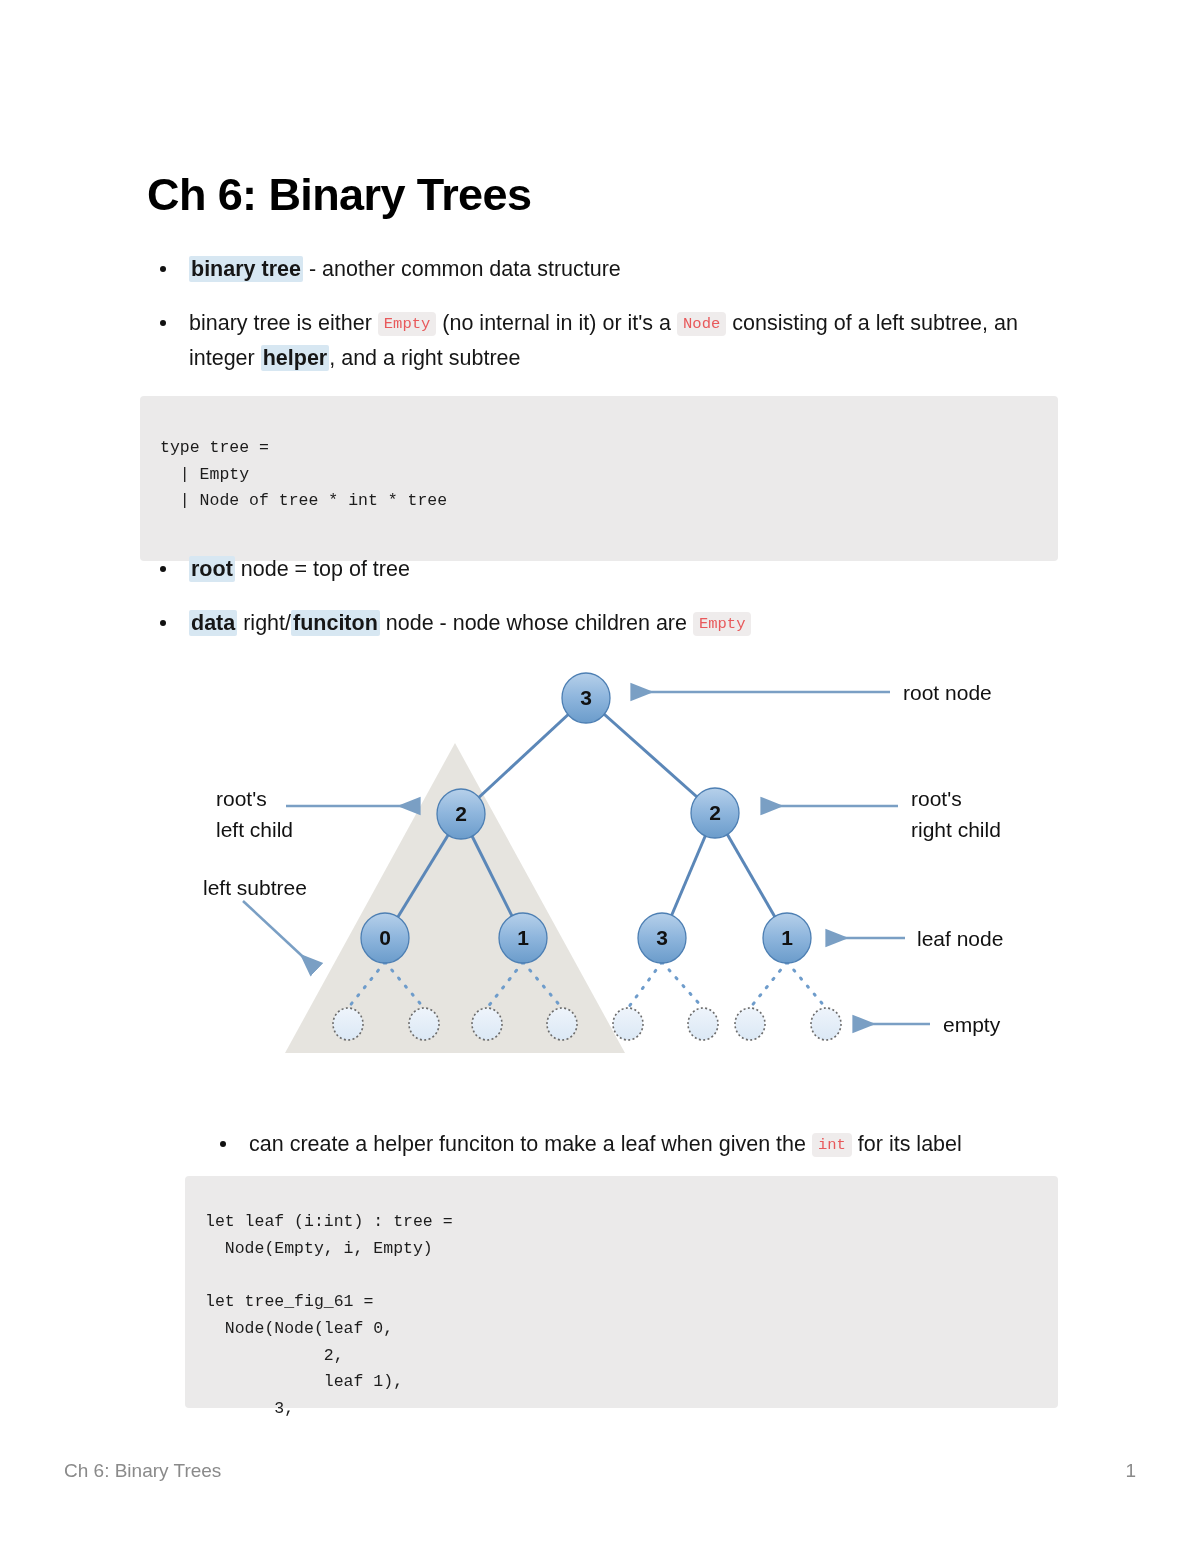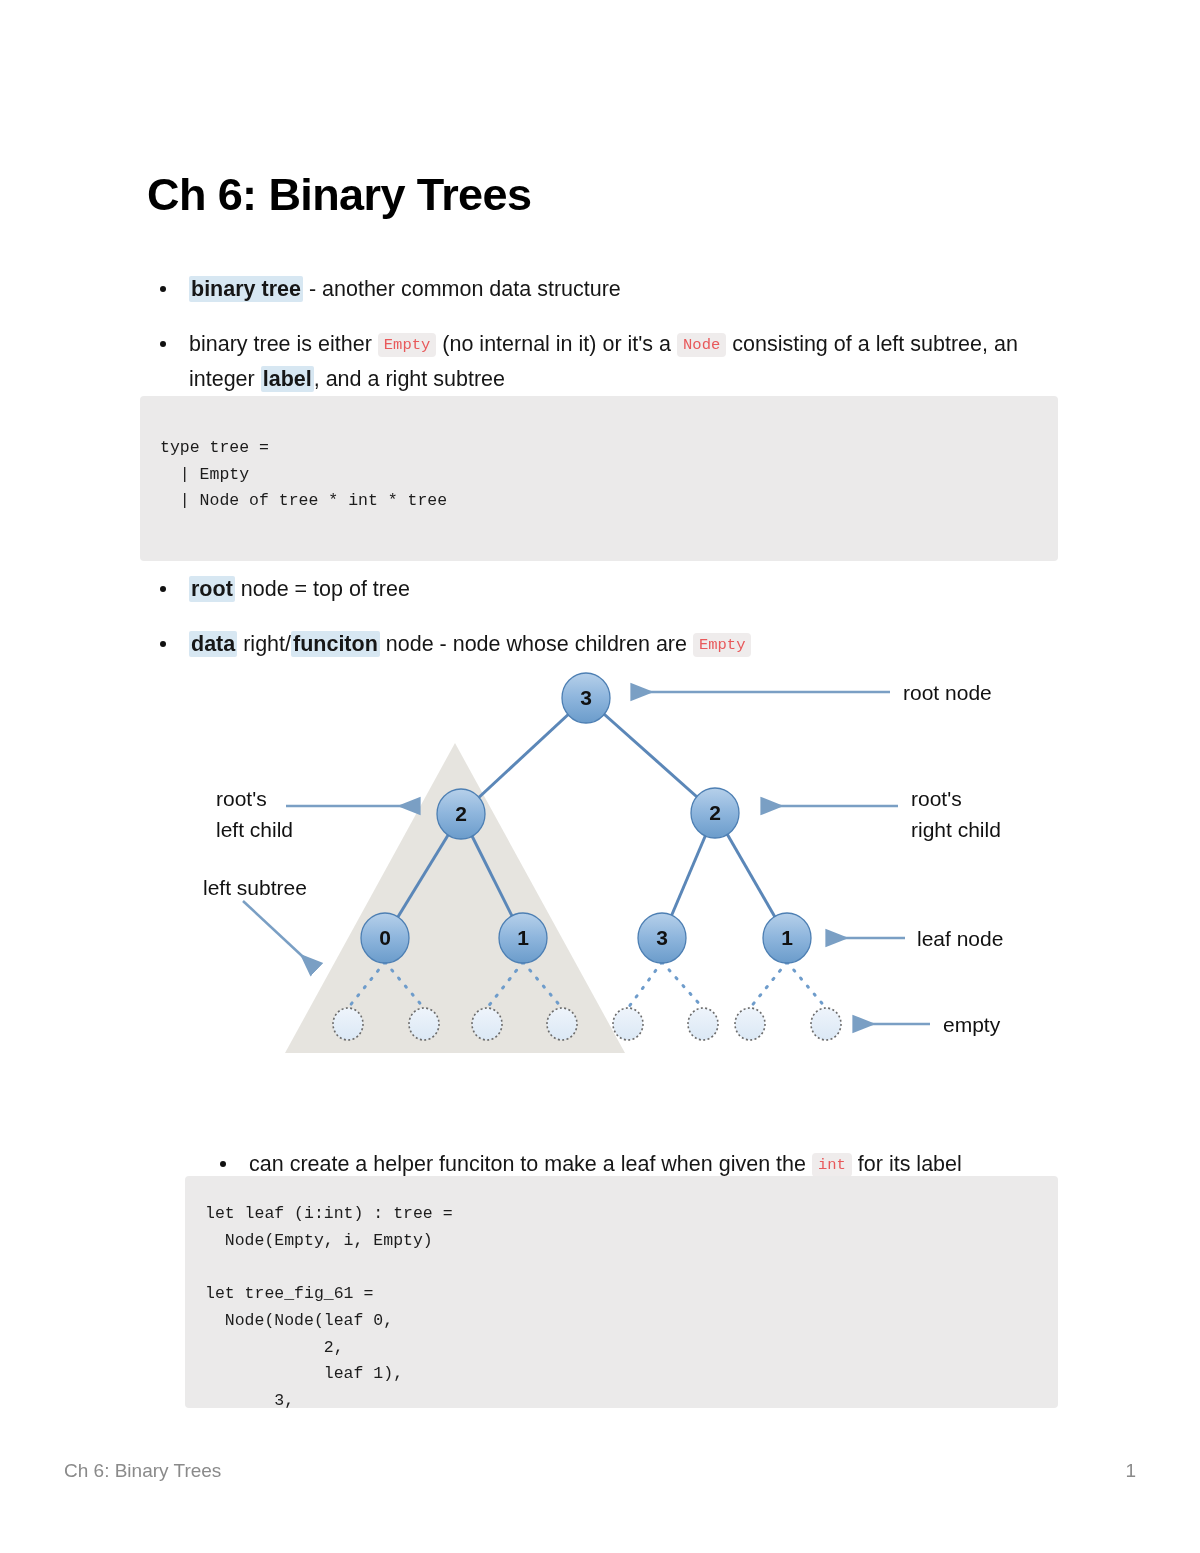--- a/index.html
+++ b/index.html
@@ -40,21 +40,20 @@
     left: 147px;
     width: 915px;
   }
   .bullet {
     position: relative;
     padding-left: 42px;
     font-size: 21.5px;
     line-height: 1.62;
     color: #161616;
     margin-bottom: 19px;
-    margin-top: 20px;
   }
   .bullet .dot {
     position: absolute;
     left: 13px;
     top: 0.66em;
     width: 6px;
     height: 6px;
     border-radius: 50%;
     background: #111;
   }
@@ -115,21 +114,21 @@
 </style>
 </head>
 <body>
 
 <div class="page">
 
   <h1 class="title">Ch 6: Binary Trees</h1>
 
   <div class="bullets" id="bullets-top" style="top:252px;">
       <div class="bullet"><span class="dot"></span><span class="hl">binary tree</span><span> - another common data structure</span></div>
-      <div class="bullet"><span class="dot"></span><span>binary tree is either </span><code class="inline">Empty</code><span> (no internal in it) or it's a </span><code class="inline">Node</code><span> consisting of a left subtree, an integer </span><span class="hl">label</span><span>, and a right subtree</span></div>
+      <div class="bullet"><span class="dot"></span><span>binary tree is either </span><code class="inline">Empty</code><span> (no internal in it) or it's a </span><code class="inline">Node</code><span> consisting of a left subtree, an integer </span><span class="hl">helper</span><span>, and a right subtree</span></div>
     </div>
 
   <div class="codeblock" style="left:140px; top:396px; width:918px; height:165px; padding:39px 0 0 20px;">
     <pre>type tree =
   | Empty
   | Node of tree * int * tree</pre>
   </div>
 
   <div class="bullets" id="bullets-mid" style="top:552px;">
       <div class="bullet"><span class="dot"></span><span class="hl">root</span><span> node = top of tree</span></div>
@@ -234,21 +233,21 @@
           <text x="917" y="946" font-family="&quot;Liberation Sans&quot;, sans-serif" font-size="21" fill="#111"><tspan x="917" dy="0">leaf node</tspan></text>
           <text x="943" y="1032" font-family="&quot;Liberation Sans&quot;, sans-serif" font-size="21" fill="#111"><tspan x="943" dy="0">empty</tspan></text>
         </g>
     </svg>
   </div>
 
   <div class="bullets" id="bullets-bottom" style="left:207px; top:1127px; width:860px;">
       <div class="bullet"><span class="dot"></span><span>can create a helper funciton to make a leaf when given the </span><code class="inline">int</code><span> for its label</span></div>
     </div>
 
-  <div class="codeblock" style="left:185px; top:1176px; width:873px; height:232px; padding:25px 0 0 20px;">
+  <div class="codeblock" style="left:185px; top:1176px; width:873px; height:232px; padding:33px 0 0 20px;">
     <pre>let leaf (i:int) : tree =
   Node(Empty, i, Empty)
 
 let tree_fig_61 =
   Node(Node(leaf 0,
             2,
             leaf 1),
        3,</pre>
   </div>
 

